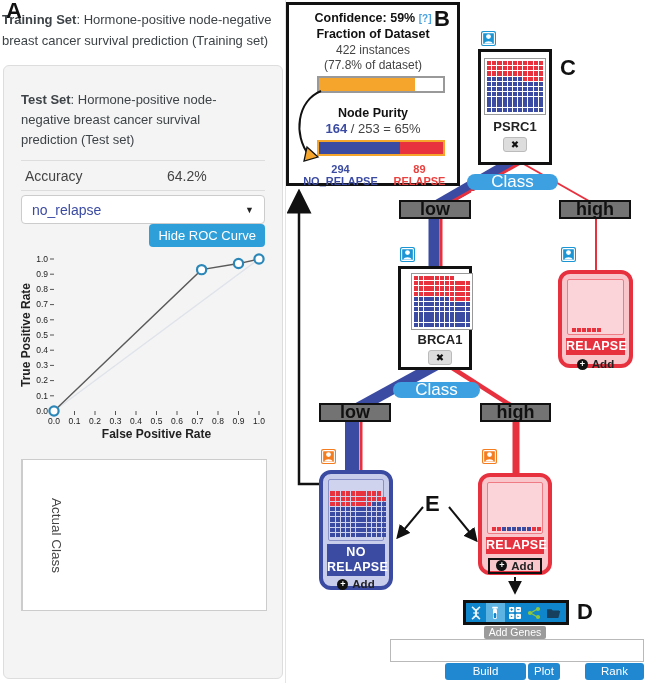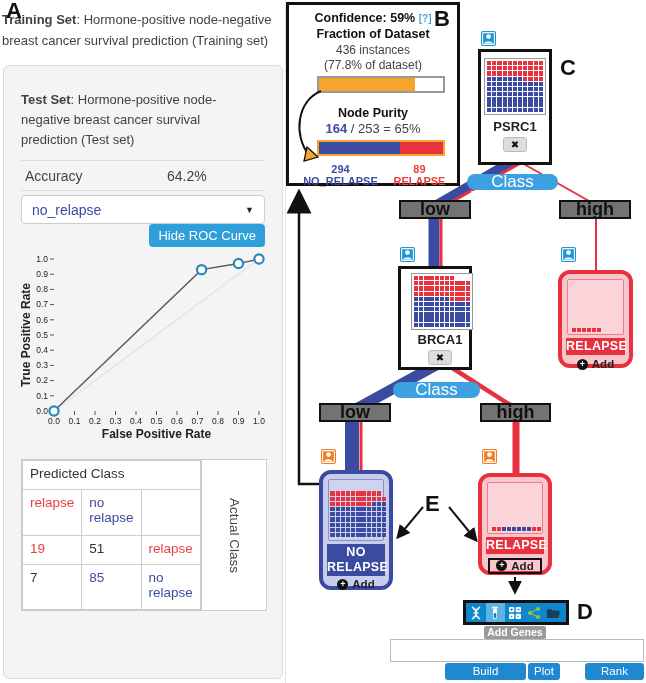--- a/index.html
+++ b/index.html
@@ -74,21 +74,21 @@
   .add-label { font-size:11.5px; font-weight:bold; color:#222; }
   .add-framed { display:inline-flex; border:2.5px solid #111; padding:0 6px; align-items:center; gap:4px; margin-top:2px; background:transparent; }
   .dots-row { position:absolute; left:4px; bottom:2px; display:flex; }
   .dot { width:4px; height:4px; margin-right:1px; }
   .dot.r { background:#e8333f; } .dot.b { background:#3b4ba2; }
 
   
   #gene-toolbar { left:463px; top:600px; width:106px; height:25px; background:#0f86cb; border:3px solid #111; display:flex; align-items:center; z-index:2; }
   .tool-tile { width:19.5px; height:19px; display:flex; align-items:center; justify-content:center; cursor:pointer; }
   .tool-tile.selected { background:#5db3e2; }
-  #add-genes-tip { left:484px; top:626px; width:62px; height:13px; background:#9b9b9b; color:#fff; font-size:10.5px; font-weight:bold; text-align:center; line-height:13px; border-radius:2px; z-index:2; }
+  #add-genes-tip { left:484px; top:626px; width:62px; height:13px; background:#9b9b9b; color:#fff; font-size:10.5px; font-weight:normal; text-align:center; line-height:13px; border-radius:2px; z-index:2; }
   #gene-input { left:390px; top:639px; width:254px; height:23px; background:#fff; border:1.5px solid #b9b9b9; z-index:2; font-size:12px; padding:0 6px; }
   .blue-btn { position:absolute; top:663px; height:17px; line-height:17px; background:#1f88d0; color:#fff; font-size:11.5px; text-align:center; border:none; border-radius:3px; padding:0 5px; cursor:pointer; z-index:2; }
   #sep-line { left:285px; top:0; width:1px; height:683px; background:#e4e4e4; z-index:0; }
 </style>
 </head>
 <body>
 
 <div id="app">
   <div id="sep-line" class="abs"></div>
 
@@ -164,42 +164,20 @@
         <polyline points="33,160 180.6,18.639999999999993 217.5,12.560000000000004 238,8" fill="none" stroke="#5a5a5a" stroke-width="1.4"></polyline>
         <circle cx="33" cy="160" r="4.6" fill="#fff" stroke="#2b87b8" stroke-width="2.2"></circle>
         <circle cx="180.6" cy="18.639999999999993" r="4.6" fill="#fff" stroke="#2b87b8" stroke-width="2.2"></circle>
         <circle cx="217.5" cy="12.560000000000004" r="4.6" fill="#fff" stroke="#2b87b8" stroke-width="2.2"></circle>
         <circle cx="238" cy="8" r="4.6" fill="#fff" stroke="#2b87b8" stroke-width="2.2"></circle>
         <text x="135.5" y="187" text-anchor="middle" font-size="12" font-weight="bold" fill="#222">False Positive Rate</text>
         <text x="9" y="84" text-anchor="middle" font-size="12" font-weight="bold" fill="#222" transform="rotate(-90 9 84)">True Positive Rate</text>
       </svg>
 
     <div id="cm-wrap">
-      <table id="cm">
-        <tbody>
-            <tr>
-              <td colspan="3" class="hdr">Predicted Class</td>
-            </tr>
-        <tr>
-          <td class="red w1">relapse</td>
-          <td class="blue w2">no relapse</td>
-          <td class="w3"></td>
-        </tr>
-        <tr>
-          <td class="red">19</td>
-          <td class="dark">51</td>
-          <td class="red">relapse</td>
-        </tr>
-        <tr>
-          <td class="dark">7</td>
-          <td class="blue">85</td>
-          <td class="blue">no relapse</td>
-        </tr>
-      </tbody>
-        </table>
       <div id="actual-cell">
         <div id="actual-label">Actual Class</div>
       </div>
     </div>
   </div>
 
   <svg class="abs overlay" width="646" height="683">
     <defs>
       <marker id="ah" viewBox="0 0 10 10" refX="8" refY="5" markerWidth="7" markerHeight="7" orient="auto">
           <path d="M0,0 L10,5 L0,10 z" fill="#111"></path>
@@ -227,21 +205,21 @@
     <line x1="423" y1="507" x2="398" y2="537" stroke="#111" stroke-width="2" marker-end="url(#ah)"></line>
     <line x1="449" y1="507" x2="476" y2="540" stroke="#111" stroke-width="2" marker-end="url(#ah)"></line>
 
     <line x1="515" y1="577" x2="515" y2="592" stroke="#111" stroke-width="2" marker-end="url(#ah)"></line>
   </svg>
 
   <div id="panel-b" class="abs">
     <div class="abs big-letter" style="right:7px; top:1px;">B</div>
     <div class="h"><span>Confidence: 59%</span> <span class="q">[?]</span></div>
     <div class="h">Fraction of Dataset</div>
-    <div class="t">436 instances</div>
+    <div class="t">422 instances</div>
     <div class="t">(77.8% of dataset)</div>
     <div class="bar-outer">
         <div class="bar-fill-orange" style="width: 77.8%;"></div>
       </div>
     <div class="h" style="margin-top:12px;">Node Purity</div>
     <div class="t" style="font-size:13px;"><b class="blue-num">164</b><span> / 253 = 65%</span></div>
     <div class="bar-purity">
       <div class="pb" style="width: 65%;"></div>
       <div class="pr"></div>
     </div>

